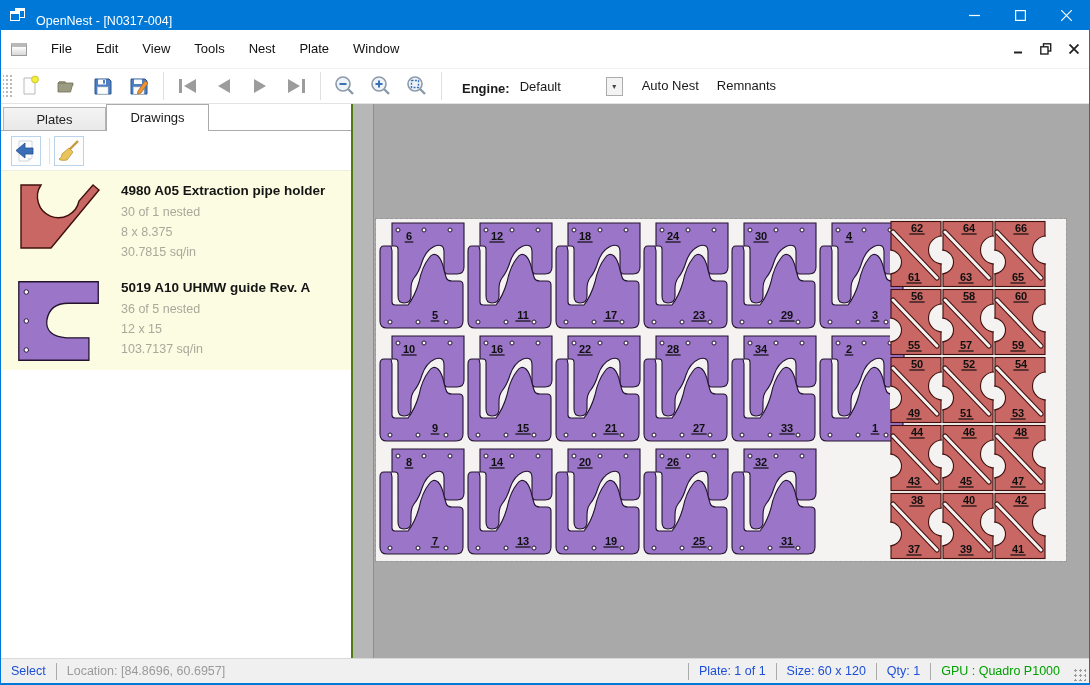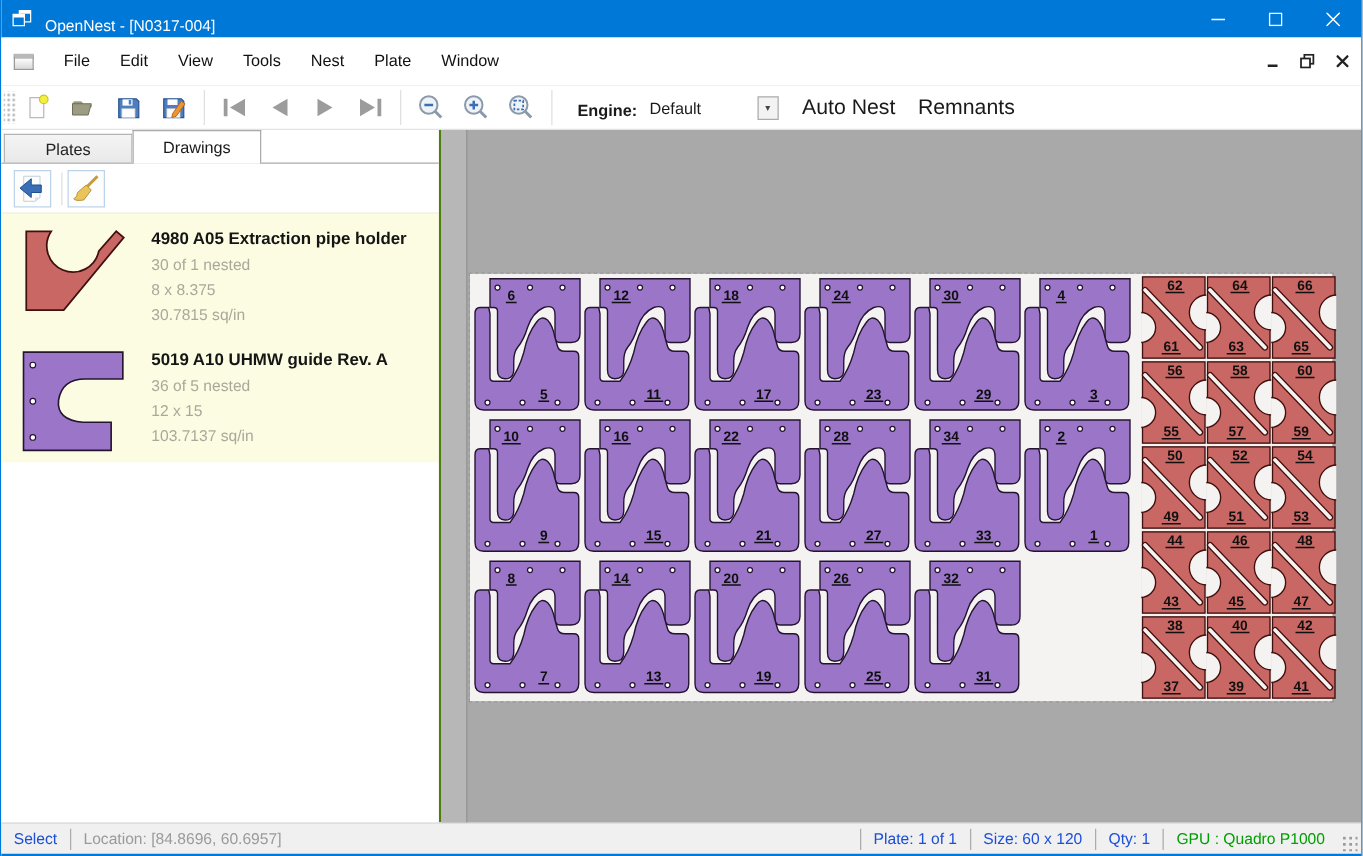--- a/index.html
+++ b/index.html
@@ -30,21 +30,21 @@
   
   .toolbar { height:35px; background:#fff; border-bottom:1px solid #e3e3e3; display:flex; align-items:center; flex:0 0 auto; }
   .grip { width:10px; height:26px; margin-left:2px;
           background-image:radial-gradient(circle, #b9b9b9 1px, transparent 1.2px); background-size:4px 4px; background-position:2px 1px; }
   .tb-btn { width:36px; height:30px; display:flex; align-items:center; justify-content:center; }
   .tb-sep { width:1px; height:28px; background:#e0e0e0; margin:0 6px; }
   .engine-wrap { display:flex; align-items:flex-end; margin-left:14px; }
   .engine-label { font-weight:bold; margin-right:8px; }
   .engine-value { width:88px; padding:2px 2px; font-size:13px; }
   .combo-arrow { width:17px; height:19px; border:1px solid #acacac; background:#f3f3f3; display:flex; align-items:center; justify-content:center; font-size:8px; color:#444; }
-  .flat-btn { padding:0 9px; font-size:17px; height:28px; line-height:28px; }
+  .flat-btn { padding:0 9px; font-size:13px; height:28px; line-height:28px; }
 
   
   .main { flex:1; display:flex; min-height:0; }
 
   
   .sidebar { width:352px; background:#fff; border-right:2px solid #4d7c0f; display:flex; flex-direction:column; }
   .tabs { height:27px; display:flex; align-items:flex-end; background:#fff; }
   .tab { width:103px; text-align:center; font-size:13px; }
   .tab.inactive { height:24px; line-height:23px; background:linear-gradient(#f4f4f4,#e8e8e8); border:1px solid #b5b5b5; border-bottom:none; margin-left:2px; color:#222; }
   .tab.active { height:27px; line-height:26px; background:#fff; border:1px solid #ababab; border-bottom:none; position:relative; z-index:2; }
@@ -58,21 +58,21 @@
   .d-info { padding-left:8px; padding-top:2px; }
   .d-name { font-weight:bold; font-size:13.5px; color:#151515; margin-bottom:4px; }
   .d-meta { color:#a9a99b; font-size:12.5px; line-height:20px; }
   .list-rest { flex:1; background:#fff; }
 
   
   .canvas { flex:1; position:relative; background:var(--canvas-gray); overflow:hidden; }
   .canvas-strip { position:absolute; left:0; top:0; bottom:0; width:21px; background:#b7b7b7; border-right:1px solid #8f8f8f; }
   .plate { position:absolute; left:23px; top:115px; width:690px; height:342px; background:var(--plate-bg); outline:1px dashed #9a9a9a; }
   .purple-grid { position:absolute; left:2px; top:1px; display:grid; grid-template-columns:repeat(6,88px); grid-template-rows:repeat(3,113px); }
-  .red-grid { position:absolute; left:537px; top:1px; display:grid; grid-template-columns:repeat(3,52px); grid-template-rows:repeat(5,68px); }
+  .red-grid { position:absolute; left:514px; top:1px; display:grid; grid-template-columns:repeat(3,52px); grid-template-rows:repeat(5,68px); }
   .cell svg { display:block; }
 
   
   .statusbar { height:25px; background:#f0f0f0; border-top:1px solid #d9d9d9; display:flex; align-items:center; font-size:12.5px; flex:0 0 auto; }
   .sb-item { padding:0 10px; color:#1d4ed8; }
   .sb-sep { width:1px; height:17px; background:#ababab; }
   .sb-loc { color:#9a9a9a; }
   .statusbar .spacer { flex:1; }
   .sb-gpu { color:var(--gpu-green); }
   .sb-grip { width:14px; height:14px; margin:6px 3px 0 2px;

